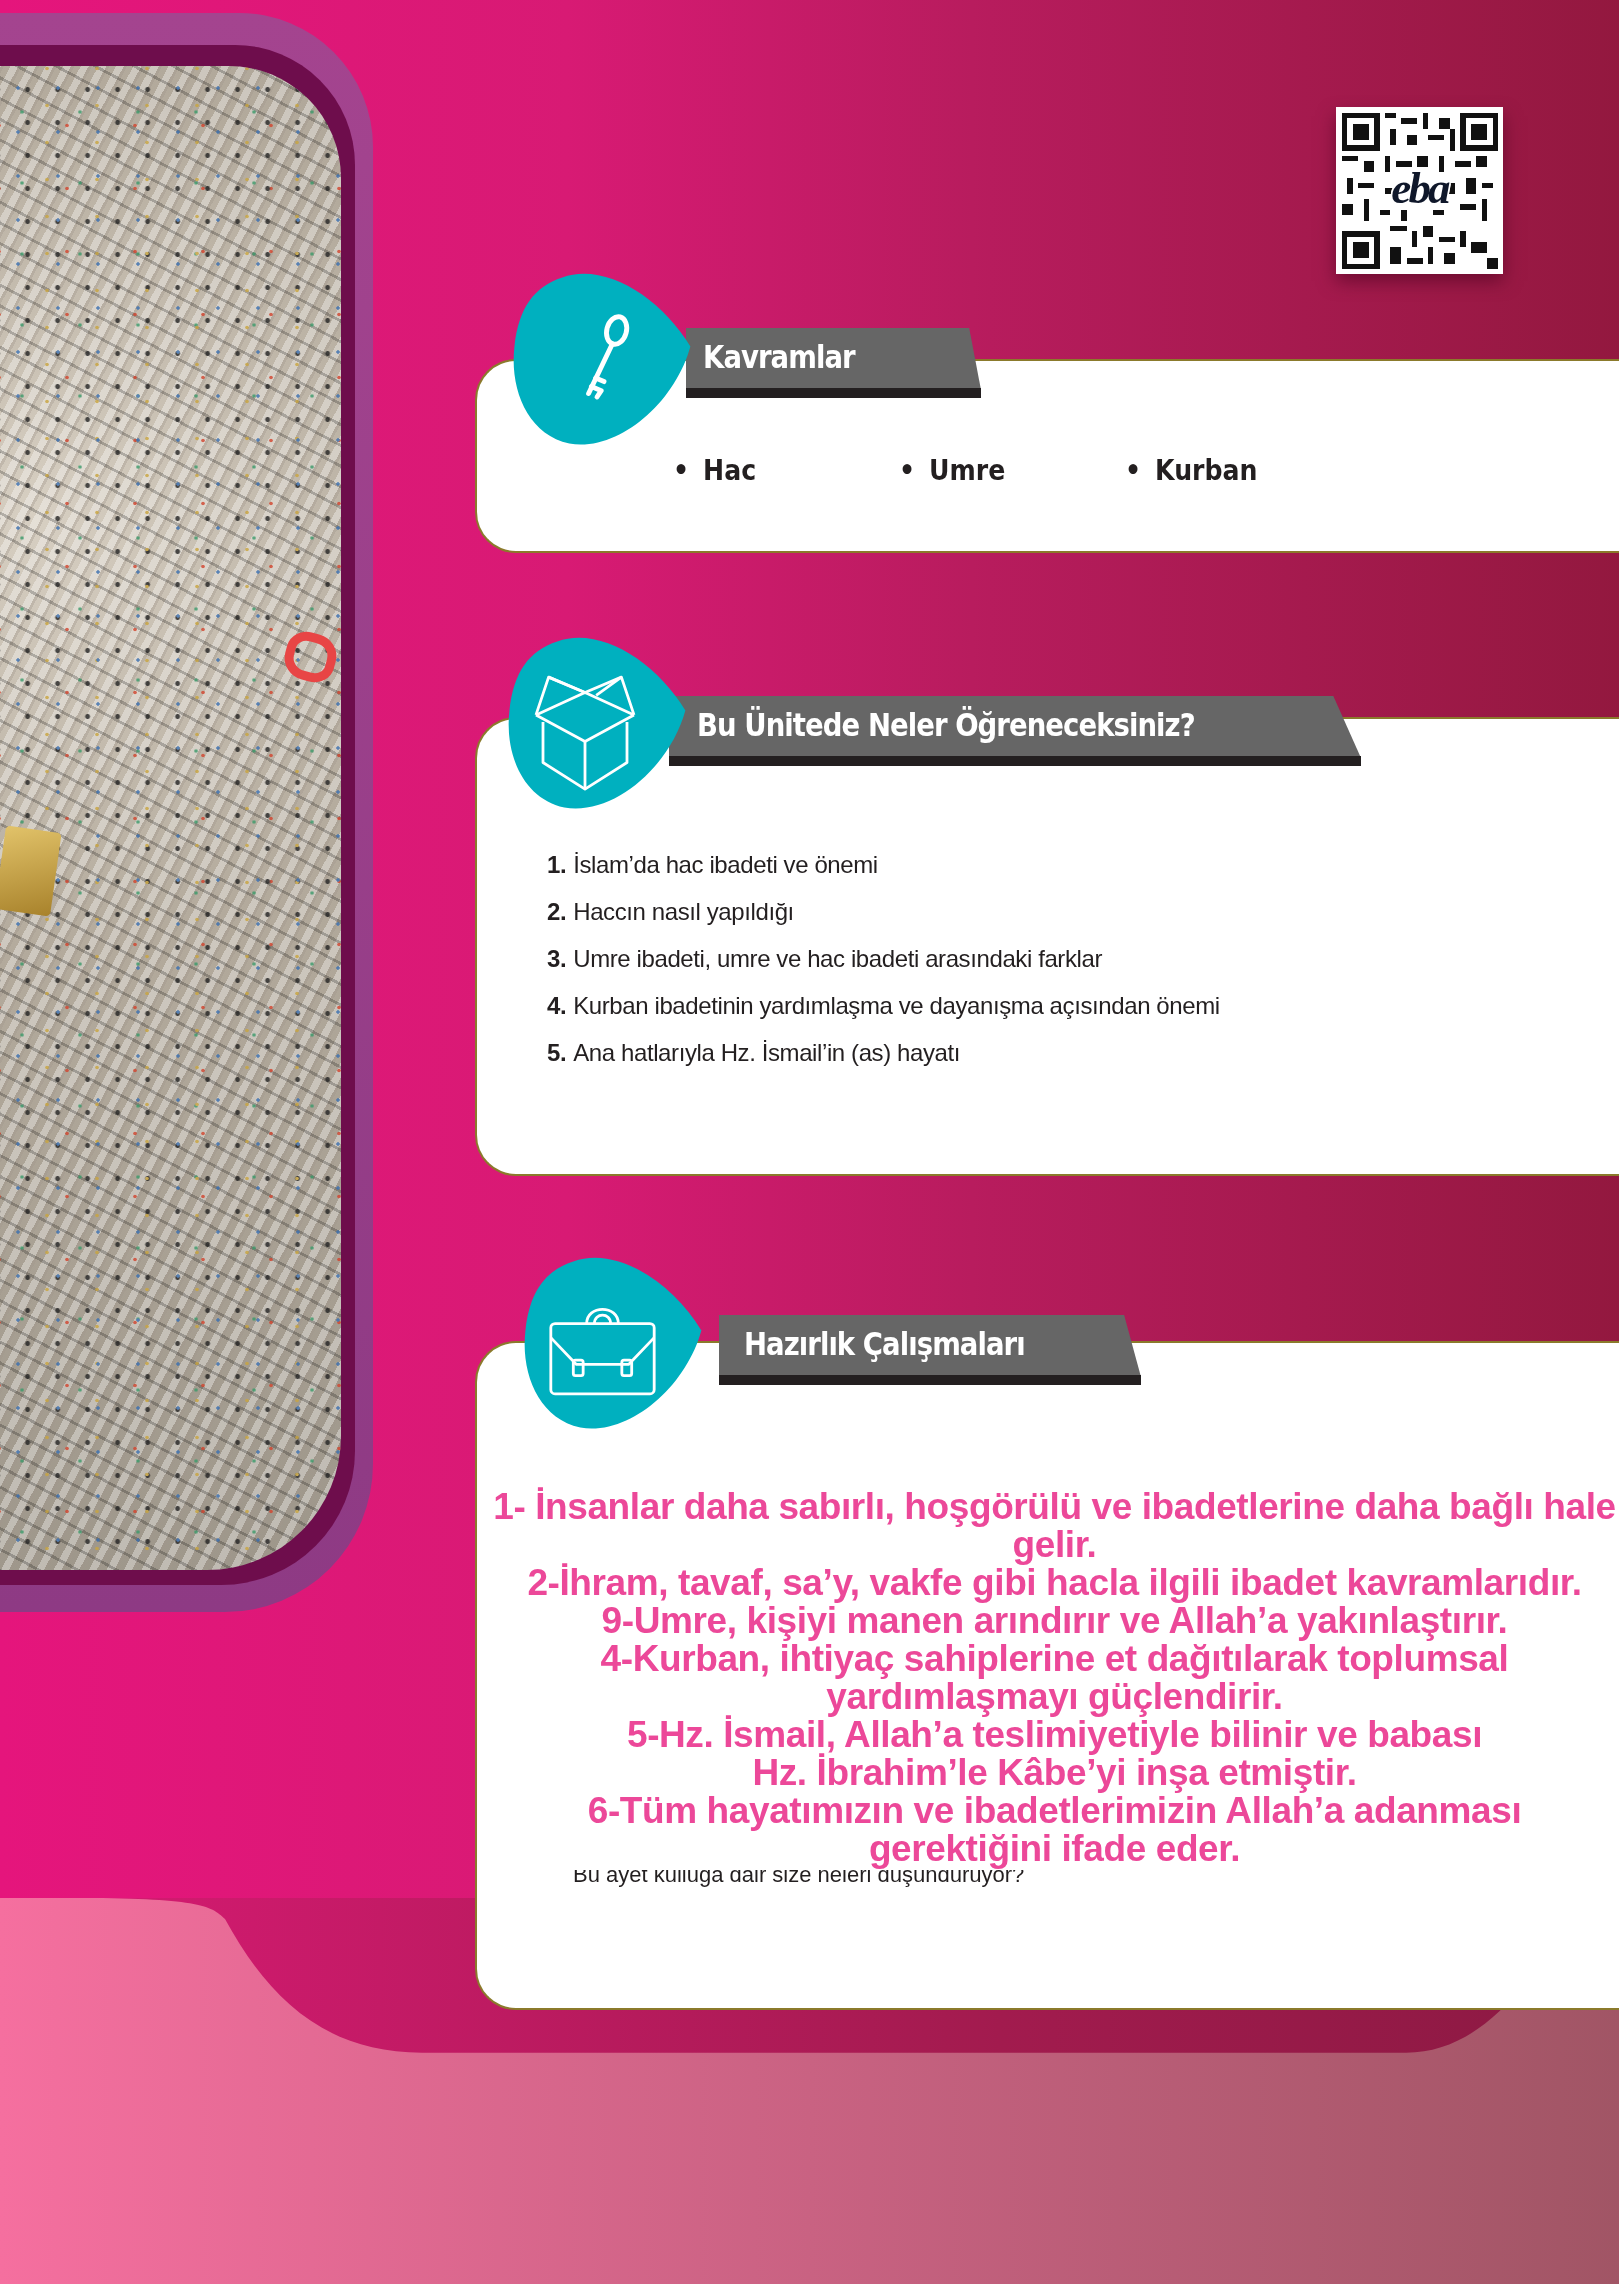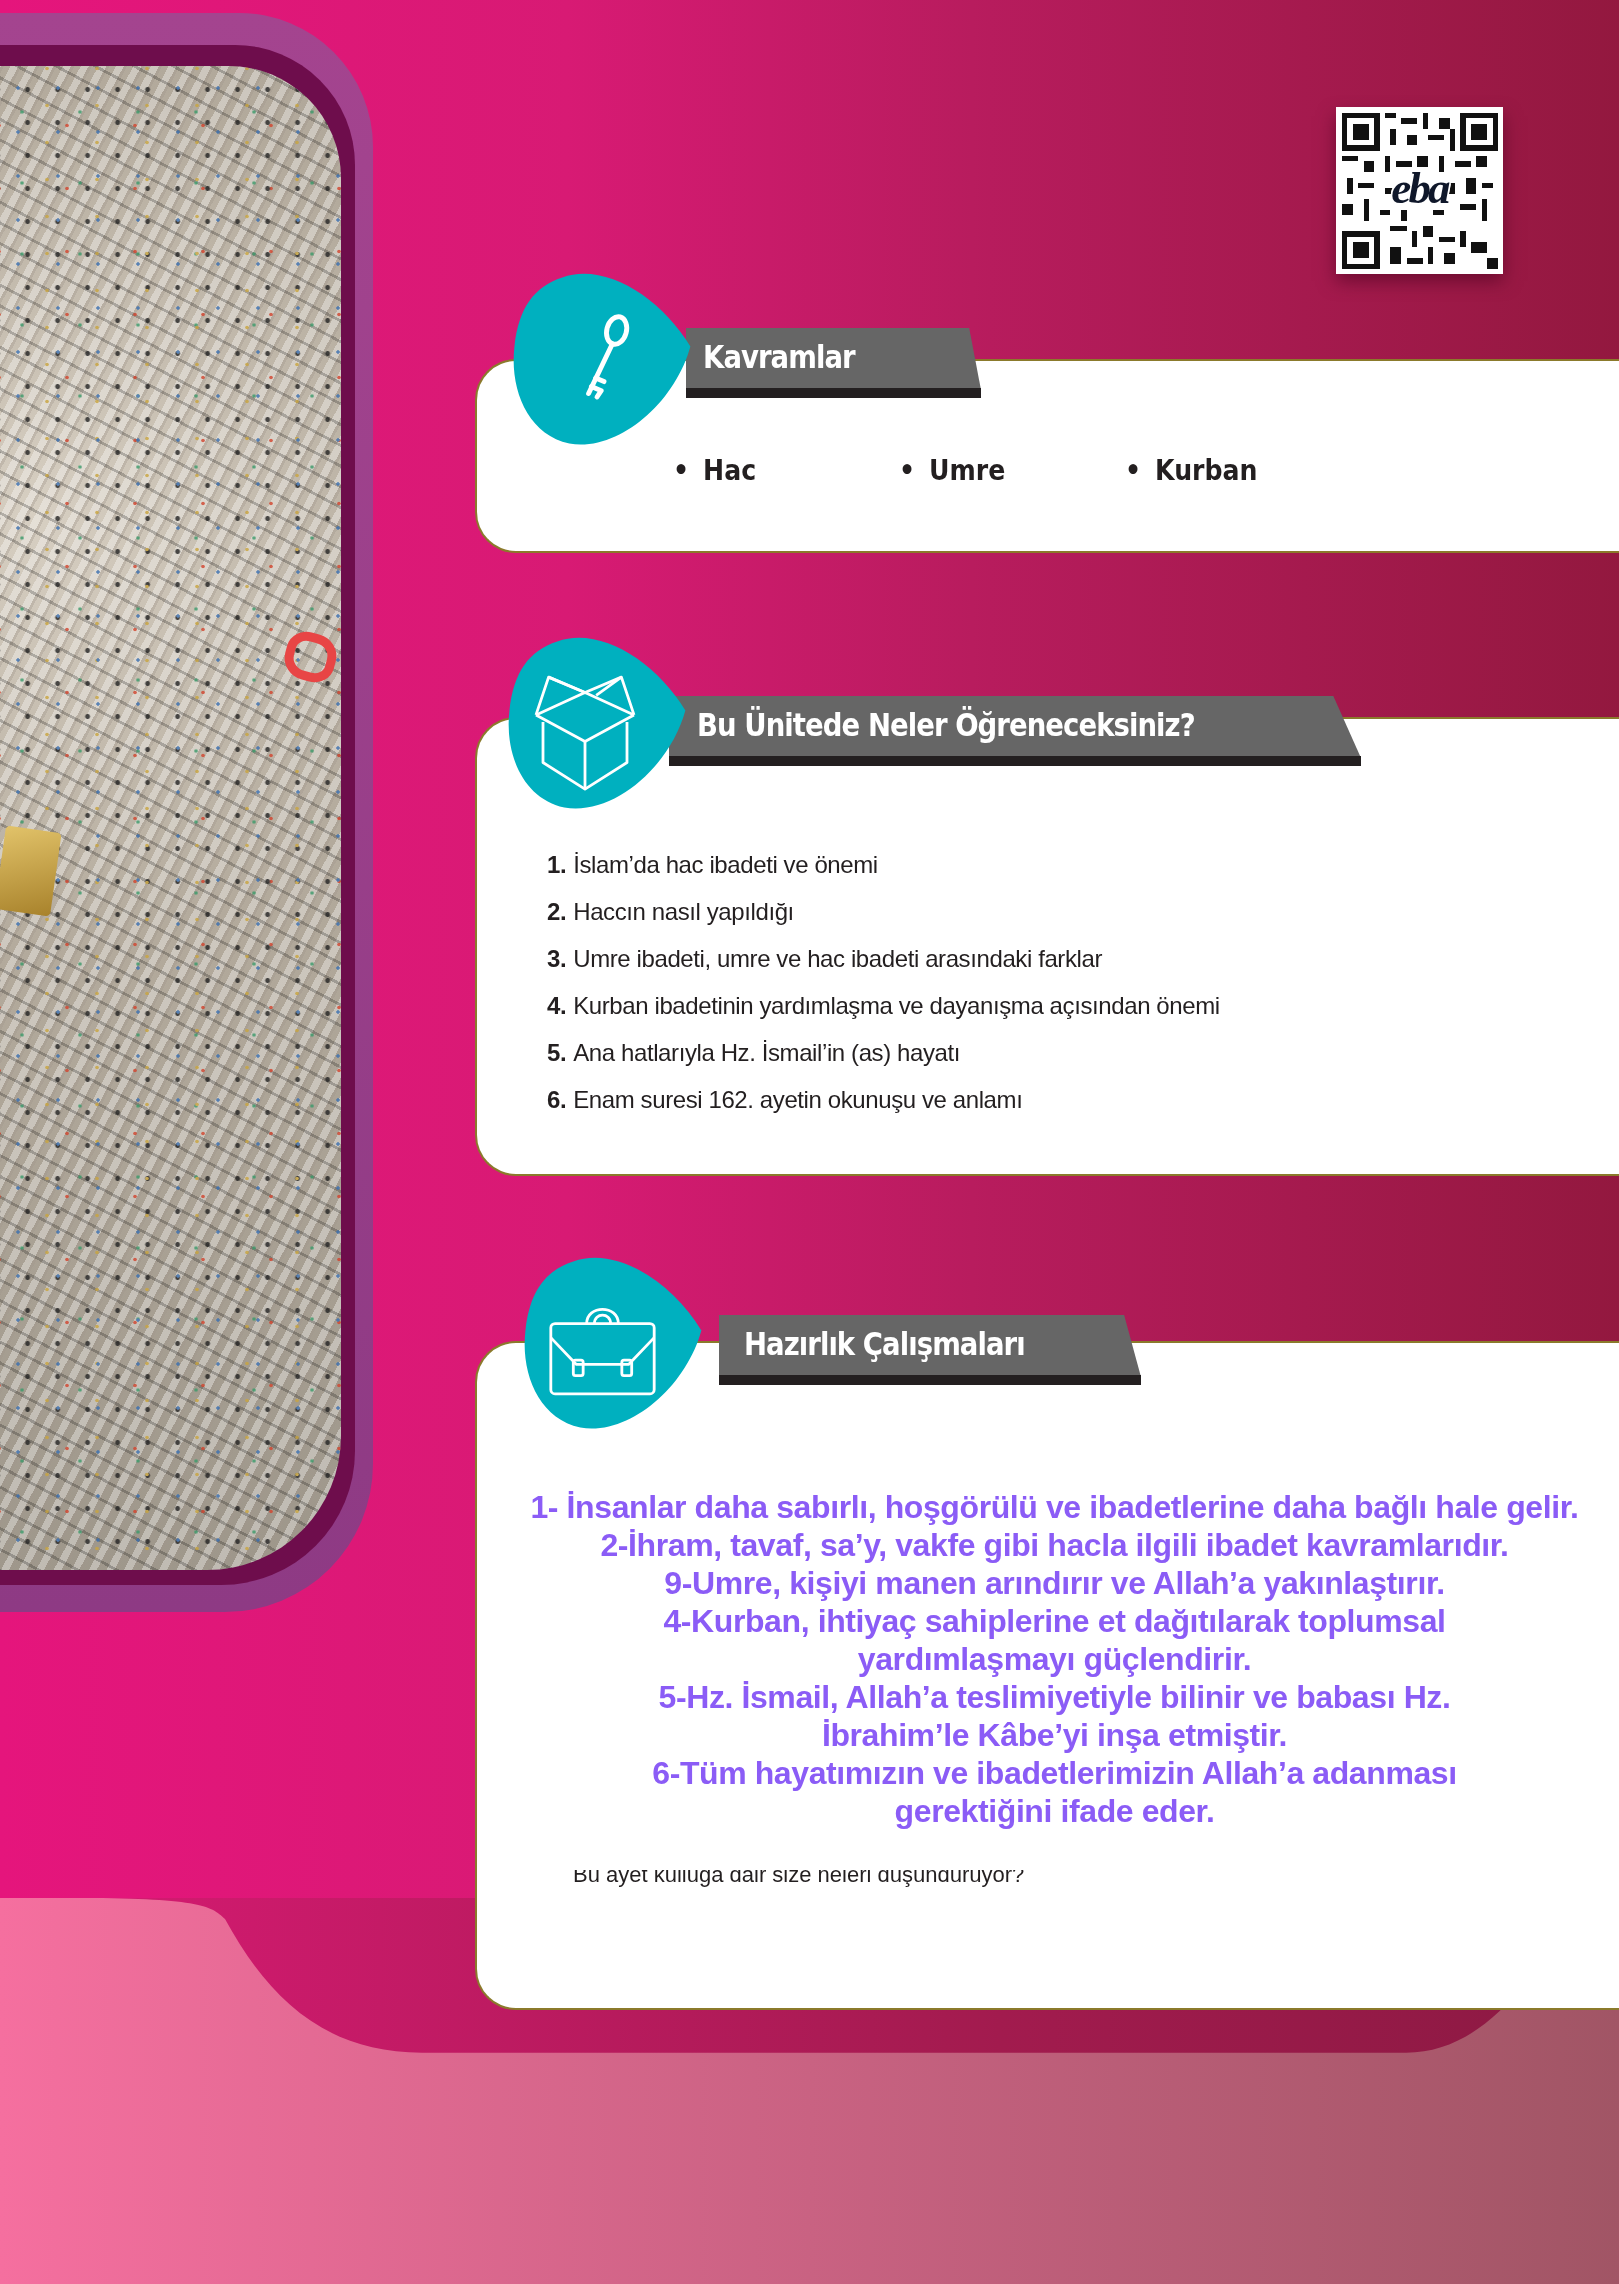--- a/index.html
+++ b/index.html
@@ -117,22 +117,22 @@
 
   .objectives { position: absolute; left: 547px; top: 841px; list-style: none; }
   .objectives li {
     font-size: 24px; color: #231f20; line-height: 47px; white-space: nowrap;
     letter-spacing: -0.4px;
   }
   .objectives .num { font-weight: bold; margin-right: 7px; }
 
   .answers {
     position: absolute; left: 492px; top: 1488px; width: 1125px;
-    text-align: center; color: #8b5cf6; font-weight: bold;
-    font-size: 32px; line-height: 38px; letter-spacing: -0.4px;
+    text-align: center; color: #ec4899; font-weight: bold;
+    font-size: 37px; line-height: 38px; letter-spacing: -0.4px;
   }
   .answers p { margin: 0; }
 
   .clipped-question {
     position: absolute; left: 573px; top: 1870px; height: 19.7px; overflow: hidden;
     font-size: 22px; color: #231f20; white-space: nowrap; line-height: 31px;
   }
   .clipped-question span { display: block; margin-top: -11.2px; }
 </style>
 </head>
@@ -272,21 +272,20 @@
     <path d="M150 62 L 132 8 L 80 30"></path>
     <path d="M28 8 L 80 30 M132 8 L 96 34"></path>
   </g>
 </svg>
 <ol class="objectives">
   <li><span class="num">1.</span><span>İslam’da hac ibadeti ve önemi</span></li>
   <li><span class="num">2.</span><span>Haccın nasıl yapıldığı</span></li>
   <li><span class="num">3.</span><span>Umre ibadeti, umre ve hac ibadeti arasındaki farklar</span></li>
   <li><span class="num">4.</span><span>Kurban ibadetinin yardımlaşma ve dayanışma açısından önemi</span></li>
   <li><span class="num">5.</span><span>Ana hatlarıyla Hz. İsmail’in (as) hayatı</span></li>
-  <li><span class="num">6.</span><span>Enam suresi 162. ayetin okunuşu ve anlamı</span></li>
 </ol>
 
 <div class="card card-3"></div>
 <div class="ribbon" style="left:719px; top:1315px; width:422px;">
   <div class="ribbon-top"></div>
   <div class="ribbon-bottom"></div>
   <div class="ribbon-label" style="left:25px; top:9.8px;">Hazırlık Çalışmaları</div>
 </div>
 <div class="blob" style="left:517px; top:1253px;">
   <svg viewBox="0 0 270 260">

